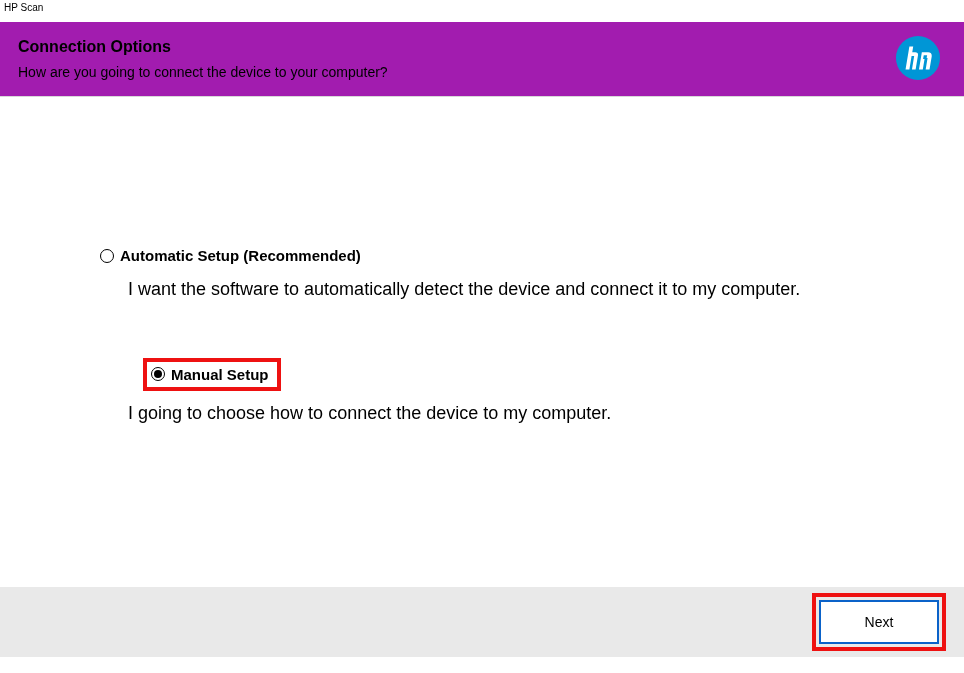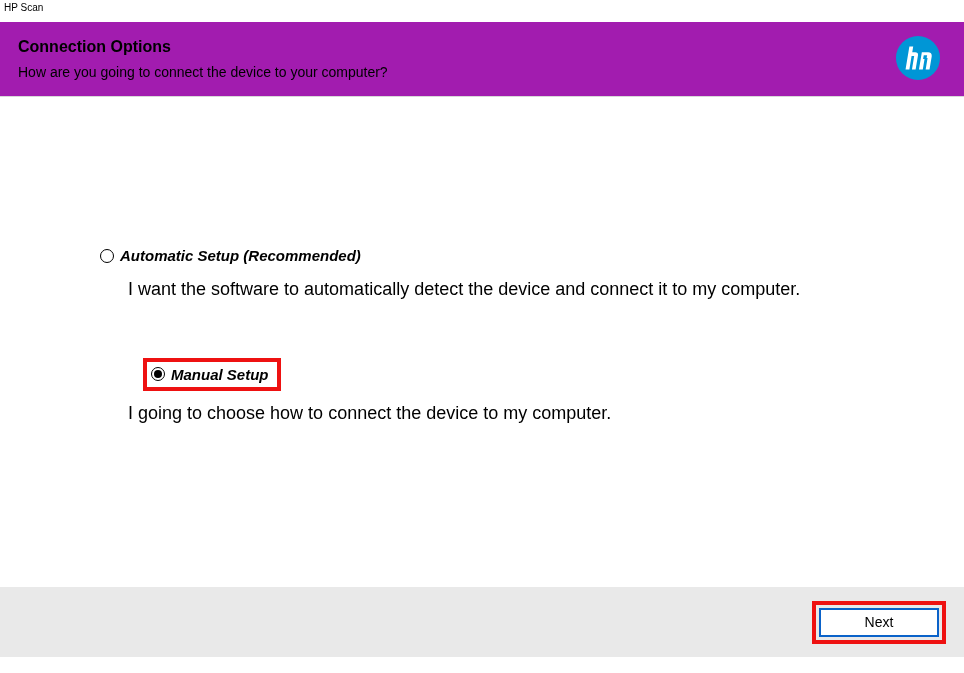--- a/index.html
+++ b/index.html
@@ -9,26 +9,26 @@
     .header-text-block { flex: 1 1 auto; }
     .page-title { font-size: 16px; font-weight: bold; margin-bottom: 8px; }
     .page-subtitle { font-size: 14px; font-weight: normal; }
     .logo-wrap { width: 48px; height: 48px; display: flex; align-items: center; justify-content: center; margin-top: -4px; margin-right: 4px; }
     .content-panel { background: #fff; height: 490px; padding: 40px 40px 10px 100px; position: relative; }
     .options-block { margin-top: 110px; }
     .option-row { margin-bottom: 58px; }
     .option-head { display: inline-flex; align-items: center; gap: 6px; }
     .radio { width: 14px; height: 14px; border: 1.5px solid #000; border-radius: 50%; display: inline-flex; align-items: center; justify-content: center; background: #fff; }
     .radio.checked::after { content: ""; width: 8px; height: 8px; background: #000; border-radius: 50%; display: block; }
-    .option-label { font-size: 15px; font-weight: bold; font-style: italic; }
+    .option-label { font-size: 15px; font-weight: bold; }
     .option-desc { font-size: 18px; margin-left: 28px; margin-top: 12px; }
     .highlight-red { border: 4px solid #e11; padding: 4px 8px 4px 4px; display: inline-flex; align-items: center; gap: 6px; margin-left: 43px; }
     .footer-area { background: #e9e9e9; height: 70px; display: flex; align-items: center; justify-content: flex-end; padding-right: 18px; }
     .next-wrap { border: 4px solid #e11; padding: 3px; }
-    .next-button { width: 120px; height: 29px; background: #fff; border: 2px solid #0a62c9; font-size: 14px; display: flex; align-items: center; justify-content: center; cursor: pointer; }
+    .next-button { width: 120px; height: 44px; background: #fff; border: 2px solid #0a62c9; font-size: 14px; display: flex; align-items: center; justify-content: center; cursor: pointer; }
   </style>
 </head>
 <body>
 
 <div class="titlebar">
   <span>HP Scan</span>
 </div>
 
 <div class="header-area">
   <div class="header-text-block">

